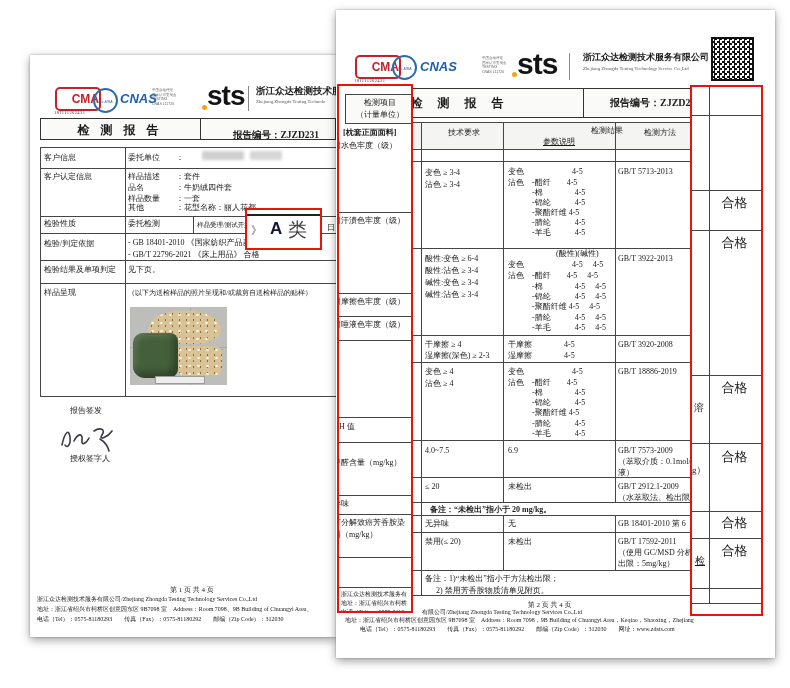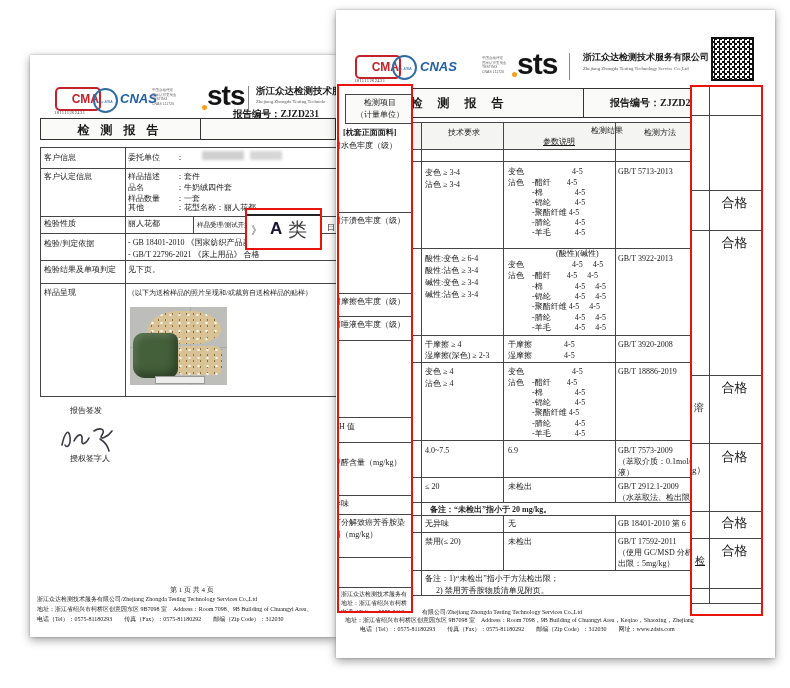--- a/index.html
+++ b/index.html
@@ -47,21 +47,21 @@
     </div>
     <div class="dot" style="left:172px;top:50px;"></div>
     <div class="sts" style="left:177px;top:28px;">sts</div>
     <div class="vl" style="left:218px;top:31px;height:25px;background:#888;"></div>
     <div class="t b" style="left:226px;top:31px;font-size:9.5px;">浙江众达检测技术服</div>
     <div class="t" style="left:226px;top:44px;font-size:4.8px;color:#555;">Zhejiang Zhongda Testing Technolo</div>
 
     <div style="position:absolute;left:10px;top:63px;width:296px;height:22px;border:1.5px solid #333;box-sizing:border-box;background:#fafaf8;"></div>
     <div class="vl" style="left:170px;top:63px;height:22px;background:#333;"></div>
     <div class="t b" style="left:10px;top:68px;width:160px;text-align:center;font-size:12px;letter-spacing:4px;">检 测 报 告</div>
-    <div class="t b" style="left:203px;top:54px;font-size:9.5px;text-align:right;">报告编号：ZJZD231</div>
+    <div class="t b" style="left:203px;top:75px;font-size:9.5px;text-align:right;">报告编号：ZJZD231</div>
 
     <div style="position:absolute;left:10px;top:92px;width:296px;height:250px;border:1px solid #454545;border-right:none;box-sizing:border-box;"></div>
     <div class="vl" style="left:95px;top:92px;height:250px;"></div>
     <div class="hl" style="left:10px;top:113px;width:296px;"></div>
     <div class="hl" style="left:10px;top:161px;width:296px;"></div>
     <div class="hl" style="left:10px;top:178px;width:296px;"></div>
     <div class="hl" style="left:10px;top:205px;width:296px;"></div>
     <div class="hl" style="left:10px;top:228px;width:296px;"></div>
     <div class="vl" style="left:163px;top:161px;height:17px;"></div>
 
@@ -70,21 +70,21 @@
     <div style="position:absolute;left:172px;top:96px;width:42px;height:9px;background:#cfcfcf;filter:blur(1.5px);"></div>
     <div style="position:absolute;left:220px;top:96px;width:32px;height:9px;background:#d6d6d6;filter:blur(1.5px);"></div>
 
     <div class="t" style="left:14px;top:117px;">客户认定信息</div>
     <div class="t" style="left:98px;top:117px;">样品描述　　：套件</div>
     <div class="t" style="left:98px;top:128px;">品名　　　　：牛奶绒四件套</div>
     <div class="t" style="left:98px;top:139px;">样品数量　　：一套</div>
     <div class="t" style="left:98px;top:148px;">其他　　　　：花型名称：丽人花都</div>
 
     <div class="t" style="left:14px;top:164px;">检验性质</div>
-    <div class="t" style="left:98px;top:164px;">丽人花都</div>
+    <div class="t" style="left:98px;top:164px;">委托检测</div>
     <div class="t t65" style="left:167px;top:166px;">样品受理/测试开始日期</div>
 
     <div class="t" style="left:14px;top:184px;">检验/判定依据</div>
     <div class="t" style="left:98px;top:183px;">- GB 18401-2010 《国家纺织产品基本</div>
     <div class="t" style="left:98px;top:195px;">- GB/T 22796-2021 《床上用品》 合格</div>
 
     <div class="t" style="left:14px;top:210px;">检验结果及单项判定</div>
     <div class="t" style="left:98px;top:210px;">见下页。</div>
 
     <div class="t" style="left:14px;top:233px;">样品呈现</div>
@@ -227,20 +227,21 @@
     <div class="t" style="left:282px;top:509px;">GB 18401-2010 第 6</div>
 
     <div class="t" style="left:89px;top:527px;">禁用(≤ 20)</div>
     <div class="t" style="left:172px;top:527px;">未检出</div>
     <div class="t" style="left:282px;top:527px;">GB/T 17592-2011</div>
     <div class="t" style="left:282px;top:538px;">（使用 GC/MSD 分析</div>
     <div class="t" style="left:282px;top:549px;">出限：5mg/kg）</div>
     <div class="t" style="left:89px;top:564px;">备注：1)“未检出”指小于方法检出限；</div>
     <div class="t" style="left:100px;top:576px;">2) 禁用芳香胺物质清单见附页。</div>
 
+    <div class="t t7" style="left:0;top:591px;width:427px;text-align:center;">第 2 页 共 4 页</div>
     <div class="t t6" style="left:86px;top:599px;">有限公司/Zhejiang Zhongda Testing Technology Services Co.,Ltd</div>
     <div class="t t6" style="left:9px;top:607px;">地址：浙江省绍兴市柯桥区创意园东区 9B7098 室　Address：Room 7098，9B Building of Chuangyi Area，Keqiao，Shaoxing，Zhejiang</div>
     <div class="t t6" style="left:24px;top:616px;">电话（Tel）：0575-81180293　　传真（Fax）：0575-81180292　　邮编（Zip Code）：312030　　网址：www.zdsts.com</div>
 
     <div class="redbox" style="left:1px;top:74px;width:76px;height:529px;">
       <div style="position:absolute;left:6px;top:8px;width:70px;height:30px;border:1px solid #454545;background:#fafaf8;box-sizing:border-box;"></div>
       <div class="t" style="left:6px;top:12px;width:70px;text-align:center;">检测项目</div>
       <div class="t" style="left:6px;top:24px;width:70px;text-align:center;">（计量单位）</div>
       <div class="vl" style="left:79px;top:38px;height:463px;"></div>
       <div class="t b" style="left:4px;top:42px;">[枕套正面面料]</div>

